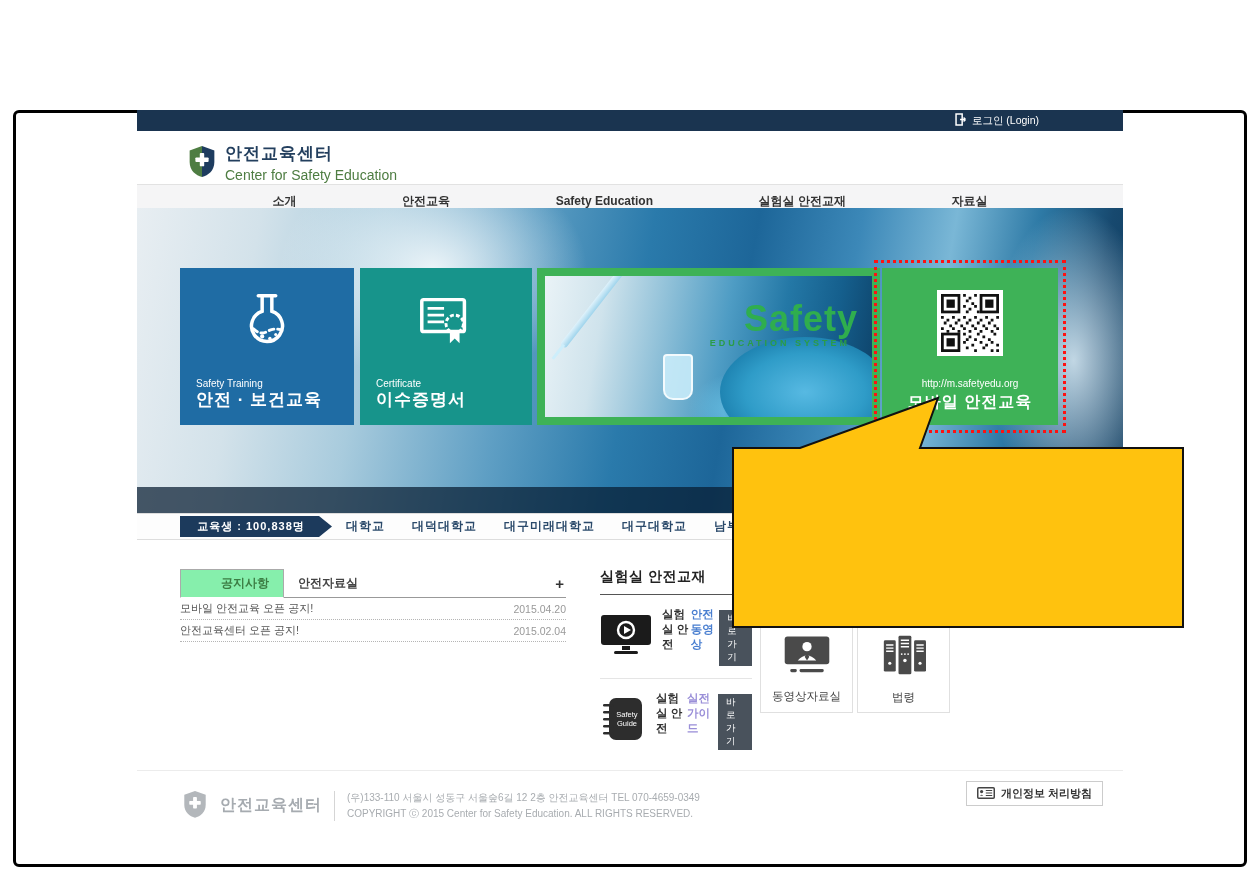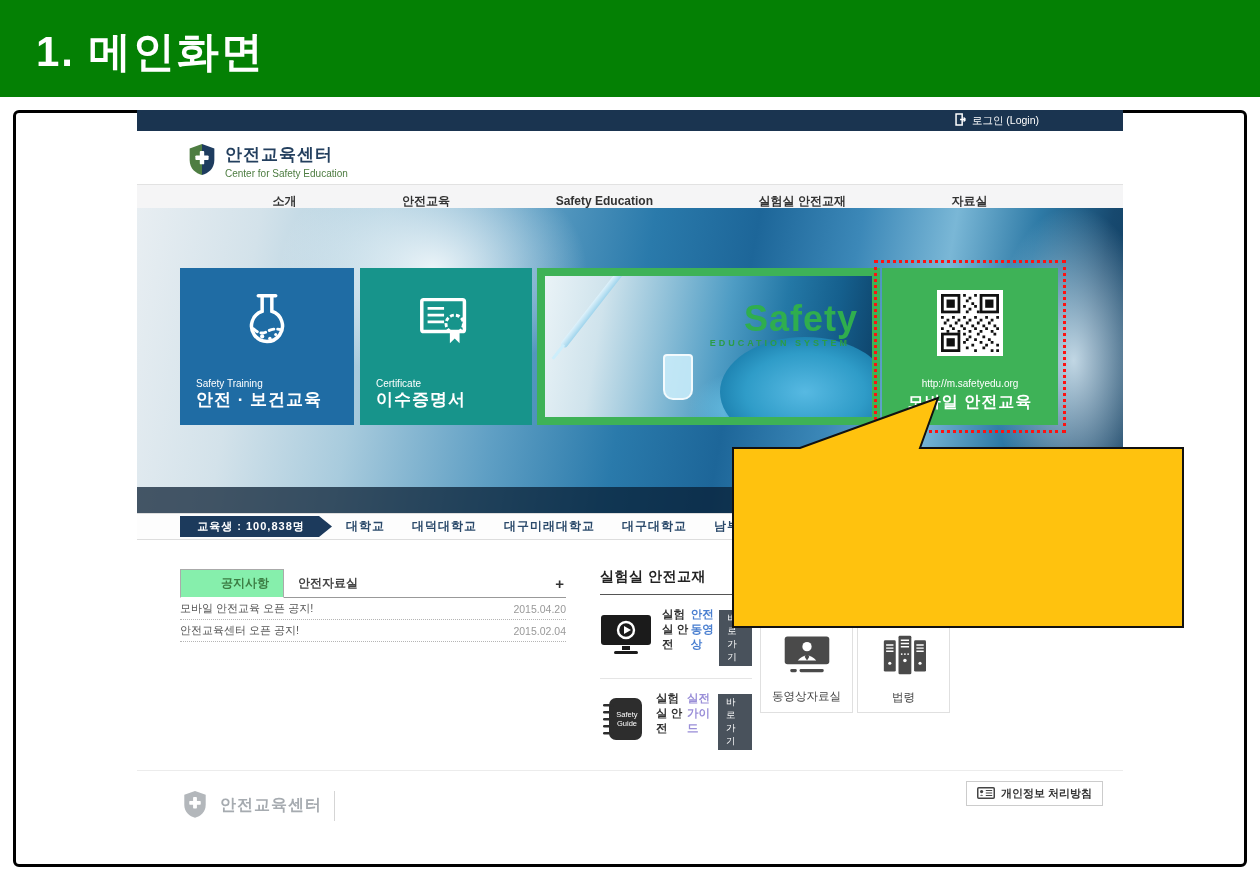--- a/index.html
+++ b/index.html
@@ -15,21 +15,21 @@
 
   
   .site { position:absolute; left:137px; top:110px; width:986px; height:748px; background:#fff; font-size:12px; }
 
   .topbar { position:absolute; left:0; top:0; width:986px; height:21px; background:#1a3450; }
   .login { position:absolute; right:84px; top:0; height:21px; display:flex; align-items:center; gap:5px; color:#fff; font-size:10.5px; cursor:pointer; }
 
   .header { position:absolute; left:0; top:21px; width:986px; height:53px; background:#fff; }
   .logo { position:absolute; left:50px; top:11px; display:flex; align-items:center; gap:8px; }
   .logo-ko { font-size:17px; font-weight:bold; color:#233f5e; letter-spacing:1px; }
-  .logo-en { font-size:10px; color:#4e7d42; margin-top:2px; }
+  .logo-en { font-size:14px; color:#4e7d42; margin-top:2px; }
 
   .navbar { position:absolute; left:0; top:74px; width:986px; height:24px; background:#f5f5f6; border-top:1px solid #e2e2e2; border-bottom:1px solid #dcdcdc; display:flex; justify-content:space-evenly; align-items:center; padding:16px 30px; }
   .navbar span { font-size:12px; font-weight:bold; color:#333; cursor:pointer; }
 
   
   .hero { position:absolute; left:0; top:98px; width:986px; height:305px; overflow:hidden;
     background:
       radial-gradient(120px 220px at 95% 50%, rgba(235,248,255,.8), rgba(235,248,255,0) 70%),
       radial-gradient(220px 160px at 30% 20%, rgba(245,250,252,.9), rgba(245,250,252,0) 70%),
       linear-gradient(100deg,#e8eef2 0%,#d3e2ea 12%,#a8cbdd 24%,#5f9fc4 38%,#2a7aab 50%,#1d6699 60%,#3c88b8 70%,#7ab7d6 79%,#2e7aa6 87%,#17496f 94%,#0e3a5c 100%);
@@ -100,23 +100,20 @@
   .privacy { position:absolute; right:20px; top:10px; border:1px solid #ccc; background:#fff; padding:4px 10px; display:flex; align-items:center; gap:6px; font-size:11px; font-weight:bold; color:#333; cursor:pointer; }
 
   
   .bubble { position:absolute; left:718px; top:388px; z-index:40; }
 </style>
 </head>
 <body>
 
 <div class="stage">
 
-  <div class="title-bar">
-    <h1>1. 메인화면</h1>
-  </div>
 
   <div class="frame"></div>
 
   <div class="site">
 
     <div class="topbar">
       <div class="login">
         <span>
           <svg width="13" height="13" viewBox="0 0 14 14">
               <path d="M2.2 1.2 h6.6 v11.6 h-6.6 z" fill="none" stroke="#fff" stroke-width="1.6"></path>
@@ -331,20 +328,24 @@
       <div class="f-left">
         <span>
           <svg width="26" height="30" viewBox="0 0 34 38">
             <path d="M17 2 L31 7 V20 C31 30 24 35 17 37 C10 35 3 30 3 20 V7 Z" fill="#b3b7bb"></path>
             <rect x="14.5" y="10" width="5" height="15" rx="1" fill="#fff"></rect>
             <rect x="9.5" y="15" width="15" height="5" rx="1" fill="#fff"></rect>
           </svg>
         </span>
         <span class="f-logo-text">안전교육센터</span>
         <span class="f-div"></span>
+        <span class="f-addr">
+          <span style="display:block;">(우)133-110 서울시 성동구 서울숲6길 12 2층 안전교육센터 TEL 070-4659-0349</span>
+          <span style="display:block;">COPYRIGHT ⓒ 2015 Center for Safety Education. ALL RIGHTS RESERVED.</span>
+        </span>
       </div>
       <div class="privacy">
         <span>
           <svg width="18" height="12" viewBox="0 0 18 12">
             <rect x="0.75" y="0.75" width="16.5" height="10.5" rx="1" fill="#fff" stroke="#444" stroke-width="1.5"></rect>
             <circle cx="4.6" cy="4.6" r="1.6" fill="#444"></circle>
             <path d="M3 8.8 q1.6 -2 3.2 0" fill="#444"></path>
             <path d="M8.8 3.5 h6.4 M8.8 6 h6.4 M8.8 8.5 h6.4" stroke="#444" stroke-width="1.2"></path>
           </svg>
         </span>

